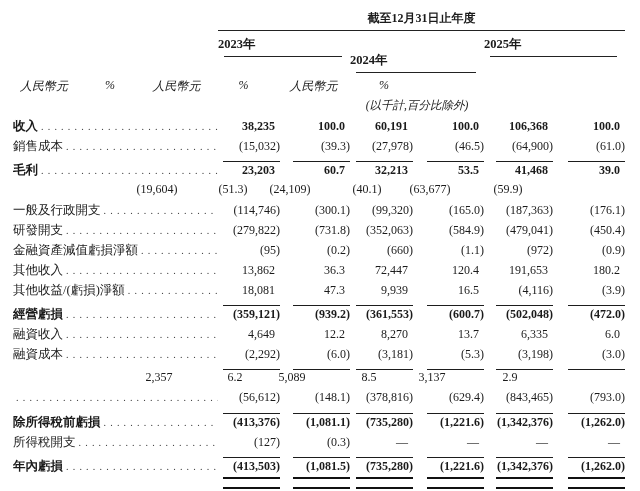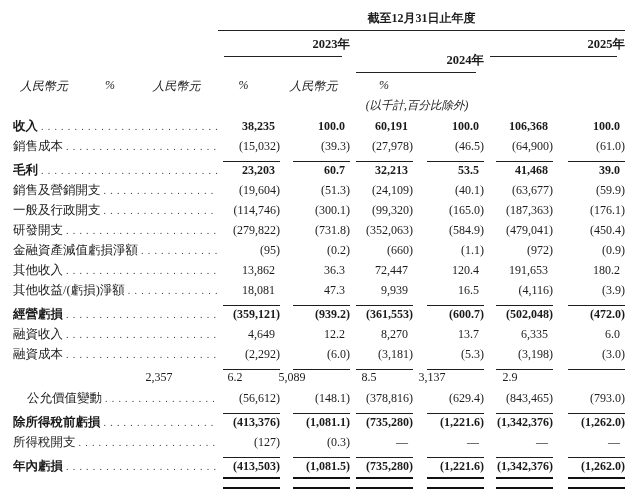--- a/index.html
+++ b/index.html
@@ -10,21 +10,21 @@
   }
   .sheet{padding:10px 0 0 13px;width:612px;}
 
   
   .cols-area{margin-left:205px;width:407px;}
   .period-title{
     font-weight:bold;font-size:12px;text-align:center;
     padding-bottom:3px;border-bottom:1.3px solid #222;
   }
   .year-row{display:flex;margin-left:205px;width:407px;padding-top:5px;}
-  .yg{text-align:right;}
+  .yg{text-align:left;}
   .yg1{width:132px;} .yg2{width:134px;margin-top:16px;} .yg3{width:141px;}
   .ylab{display:block;font-weight:bold;font-size:12.5px;}
   .yrule{height:0;border-bottom:1.2px solid #222;margin:3px 8px 0 6px;}
   .subhead-row{display:flex;width:407px;padding-top:5px;
     font-style:italic;font-size:12px;}
   .sh{text-align:center;white-space:nowrap;}
   .c1{width:62px;} .c2{width:70px;} .c3{width:63px;}
   .c4{width:71px;} .c5{width:69px;} .c6{width:72px;}
   .note-row{margin-left:205px;width:407px;height:18px;}
   .unit-note{display:inline-block;margin-left:132px;width:134px;text-align:center;
@@ -140,24 +140,20 @@
           <span class="leader"></span>
         </div>
         <div class="num c1 np">23,203</div>
         <div class="num c2 np">60.7</div>
         <div class="num c3 np">32,213</div>
         <div class="num c4 np">53.5</div>
         <div class="num c5 np">41,468</div>
         <div class="num c6 np">39.0</div>
       </div>
       <div class="row">
-        <div class="labwrap">
-          <span class="lab">銷售及營銷開支</span>
-          <span class="leader"></span>
-        </div>
         <div class="num c1">(19,604)</div>
         <div class="num c2">(51.3)</div>
         <div class="num c3">(24,109)</div>
         <div class="num c4">(40.1)</div>
         <div class="num c5">(63,677)</div>
         <div class="num c6">(59.9)</div>
       </div>
       <div class="row">
         <div class="labwrap">
           <span class="lab">一般及行政開支</span>
@@ -299,21 +295,20 @@
       <div class="row">
         <div class="num c1 np">2,357</div>
         <div class="num c2 np">6.2</div>
         <div class="num c3 np">5,089</div>
         <div class="num c4 np">8.5</div>
         <div class="num c5 np">3,137</div>
         <div class="num c6 np">2.9</div>
       </div>
       <div class="row">
         <div class="labwrap">
-          <span class="lab indent">公允價值變動</span>
           <span class="leader"></span>
         </div>
         <div class="num c1">(56,612)</div>
         <div class="num c2">(148.1)</div>
         <div class="num c3">(378,816)</div>
         <div class="num c4">(629.4)</div>
         <div class="num c5">(843,465)</div>
         <div class="num c6">(793.0)</div>
       </div>
       <div class="rrow">

